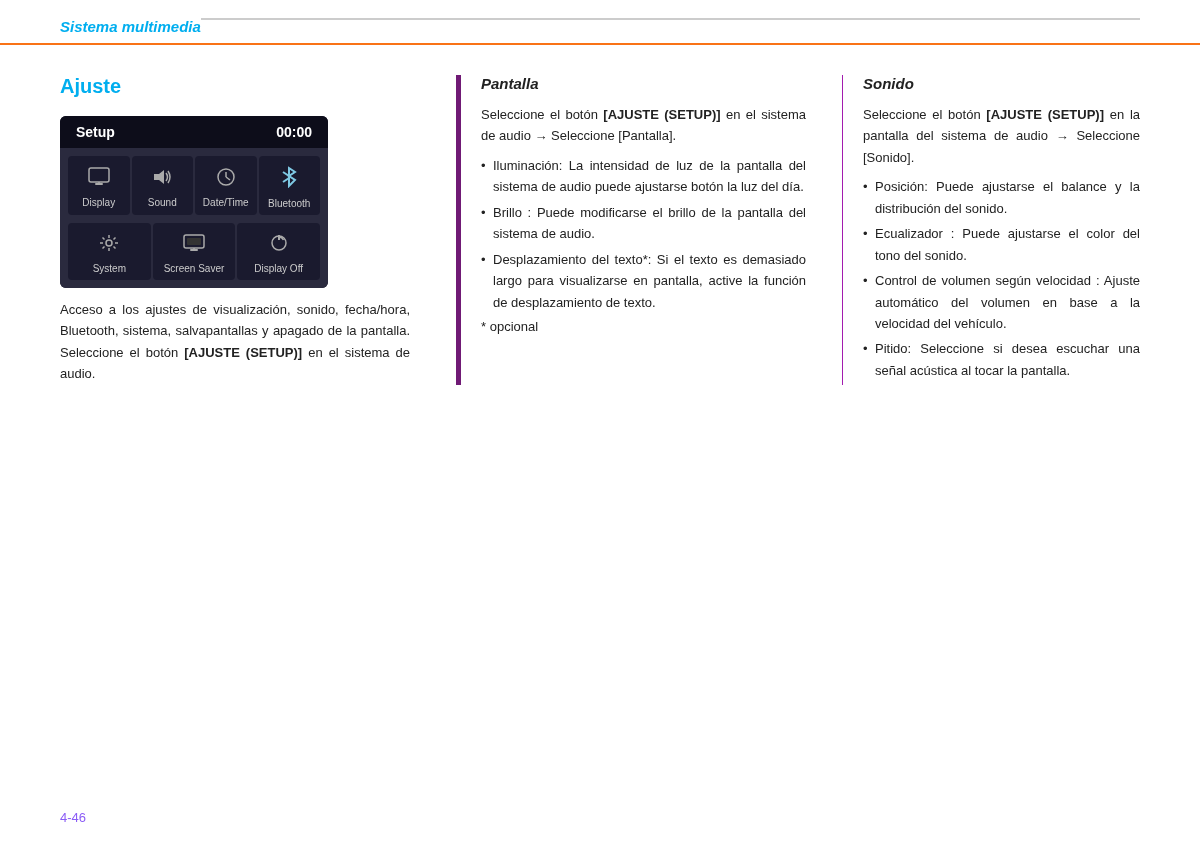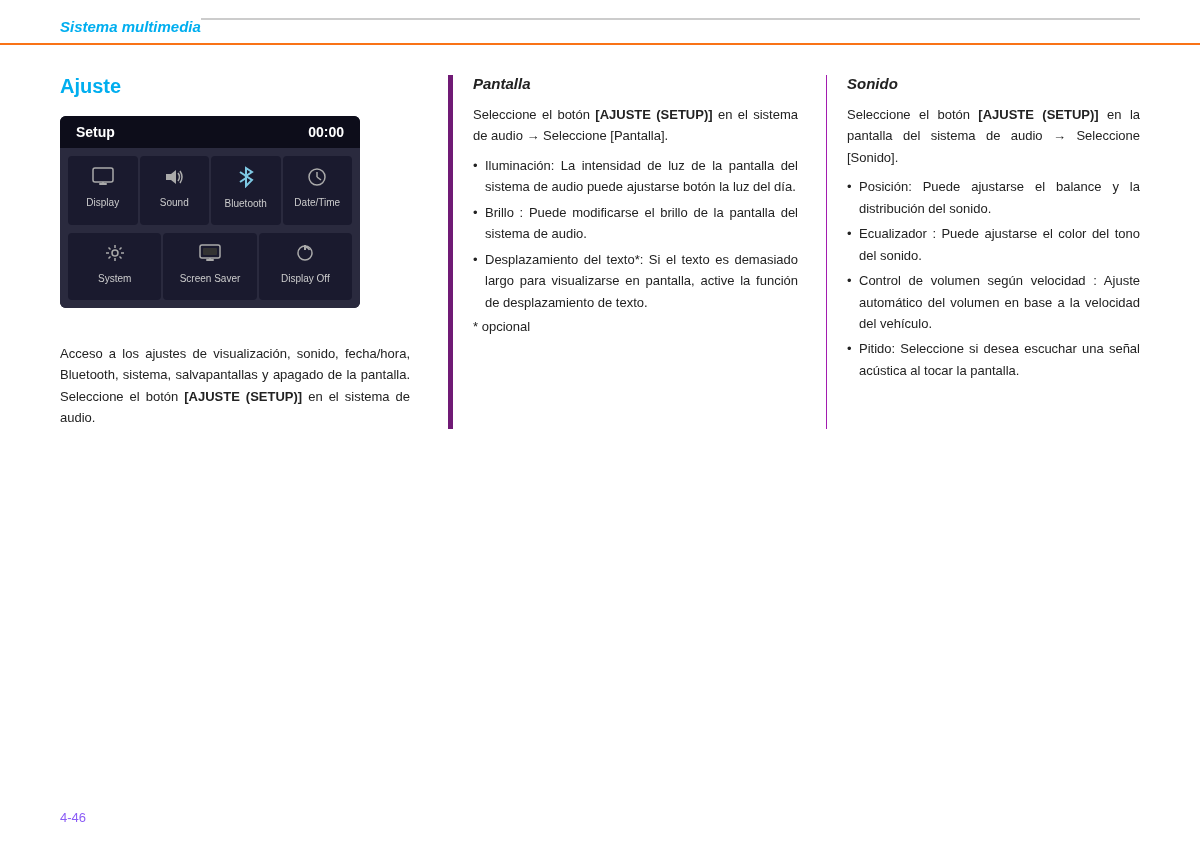--- a/index.html
+++ b/index.html
@@ -42,21 +42,21 @@
       flex: 1;
       height: 2px;
       background: #cccccc;
       margin-left: 0;
     }
 
     
     .content {
       display: flex;
       padding: 30px 60px 20px 60px;
-      gap: 8px;
+      gap: 16px;
     }
 
     
     .col-left {
       width: 380px;
       flex-shrink: 0;
       padding-right: 30px;
     }
 
     .section-title-main {
@@ -64,22 +64,22 @@
       font-weight: bold;
       color: #00aeef;
       margin-bottom: 18px;
     }
 
     
     .setup-screen {
       background: #1a1a2e;
       border-radius: 6px;
       padding: 0;
-      width: 300px;
-      margin-bottom: 35px;
+      width: 268px;
+      margin-bottom: 11px;
       overflow: hidden;
     }
 
     .setup-header {
       display: flex;
       justify-content: space-between;
       align-items: center;
       background: #0d0d1a;
       padding: 8px 16px;
       color: #fff;
@@ -111,21 +111,21 @@
       background: #2a2a3e;
     }
 
     .setup-item {
       display: flex;
       flex-direction: column;
       align-items: center;
       justify-content: center;
       background: #1a1a2e;
       border-radius: 4px;
-      padding: 10px 4px 16px 4px;
+      padding: 10px 4px 6px 4px;
       cursor: pointer;
     }
 
     .setup-item-icon {
       font-size: 22px;
       margin-bottom: 4px;
       color: #ffffff;
     }
 
     .setup-item-label {
@@ -258,38 +258,38 @@
                 <polygon points="3,7 8,7 13,3 13,17 8,13 3,13" fill="#aaa"></polygon>
                 <path d="M15,6 Q18,10 15,14" fill="none" stroke="#aaa" stroke-width="1.5"></path>
                 <path d="M17,4 Q21,10 17,16" fill="none" stroke="#aaa" stroke-width="1.5"></path>
               </svg>
             </span>
             <span class="setup-item-label">Sound</span>
           </div>
 
           <div class="setup-item">
             <span class="setup-item-icon">
+              <svg width="22" height="20" viewBox="0 0 22 20">
+                <circle cx="11" cy="10" r="8" fill="none" stroke="#aaa" stroke-width="1.5"></circle>
+                <line x1="11" y1="5" x2="11" y2="10" stroke="#aaa" stroke-width="1.5"></line>
+                <line x1="11" y1="10" x2="15" y2="13" stroke="#aaa" stroke-width="1.5"></line>
+              </svg>
+            </span>
+            <span class="setup-item-label">Date/Time</span>
+          </div>
+
+          <div class="setup-item">
+            <span class="setup-item-icon">
               <svg width="18" height="22" viewBox="0 0 18 22">
                 <path d="M9,2 L9,20 L15,14 L9,10 L15,6 Z" fill="none" stroke="#7ec8e3" stroke-width="2"></path>
                 <line x1="9" y1="10" x2="3" y2="6" stroke="#7ec8e3" stroke-width="2"></line>
                 <line x1="9" y1="12" x2="3" y2="16" stroke="#7ec8e3" stroke-width="2"></line>
               </svg>
             </span>
             <span class="setup-item-label">Bluetooth</span>
-          </div>
-
-          <div class="setup-item">
-            <span class="setup-item-icon">
-              <svg width="22" height="20" viewBox="0 0 22 20">
-                <circle cx="11" cy="10" r="8" fill="none" stroke="#aaa" stroke-width="1.5"></circle>
-                <line x1="11" y1="5" x2="11" y2="10" stroke="#aaa" stroke-width="1.5"></line>
-                <line x1="11" y1="10" x2="15" y2="13" stroke="#aaa" stroke-width="1.5"></line>
-              </svg>
-            </span>
-            <span class="setup-item-label">Date/Time</span>
           </div>
         </div>
         <div class="setup-grid-row2">
 
           <div class="setup-item">
             <span class="setup-item-icon">
               <svg width="22" height="20" viewBox="0 0 22 20">
                 <circle cx="11" cy="10" r="3" fill="none" stroke="#aaa" stroke-width="1.5"></circle>
                 <path d="M11,2 L11,5 M11,15 L11,18 M2,10 L5,10 M17,10 L20,10 M4.5,4.5 L6.5,6.5 M15.5,13.5 L17.5,15.5 M4.5,15.5 L6.5,13.5 M15.5,6.5 L17.5,4.5" fill="none" stroke="#aaa" stroke-width="1.5"></path>
               </svg>

